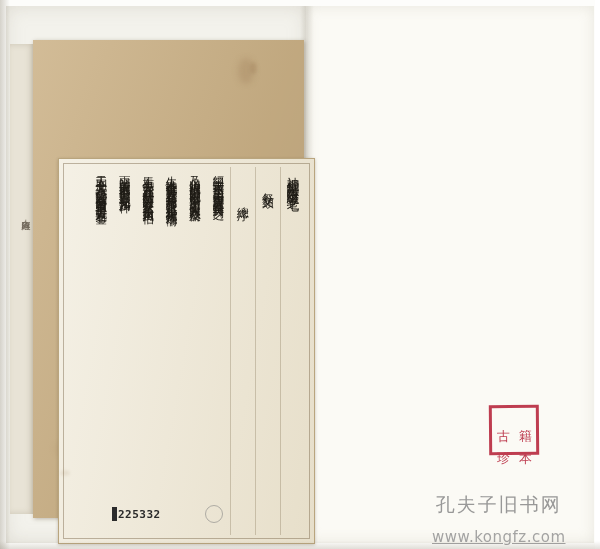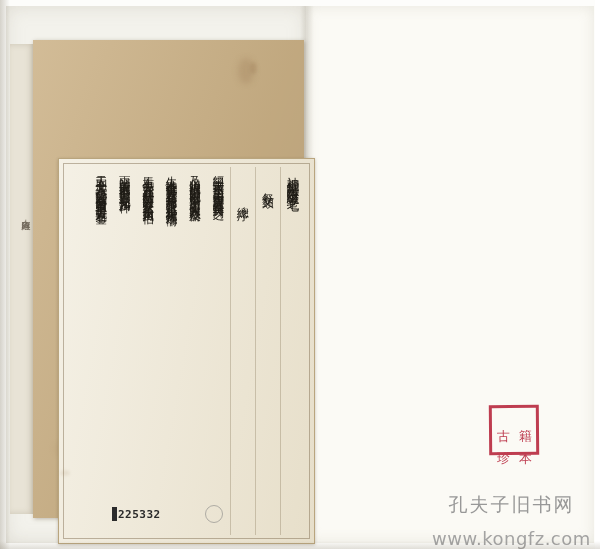--- a/index.html
+++ b/index.html
@@ -236,24 +236,25 @@
     opacity: 0.9;
   }
   .wm-cn {
     font-family: "DejaVu Serif", serif;
     font-size: 19px;
     letter-spacing: 2px;
     color: #8e8e8e;
   }
   .wm-url {
     font-family: "DejaVu Sans", sans-serif;
-    font-size: 18px;
+    font-size: 15px;
     letter-spacing: 0.5px;
     color: #9a9a9a;
     margin-top: 10px;
+    text-decoration: underline;
   }
 
   
   .defect {
     position: absolute;
     background: rgba(150,120,80,0.25);
     border-radius: 50%;
     filter: blur(1.5px);
   }
   .edge-shadow-left {

